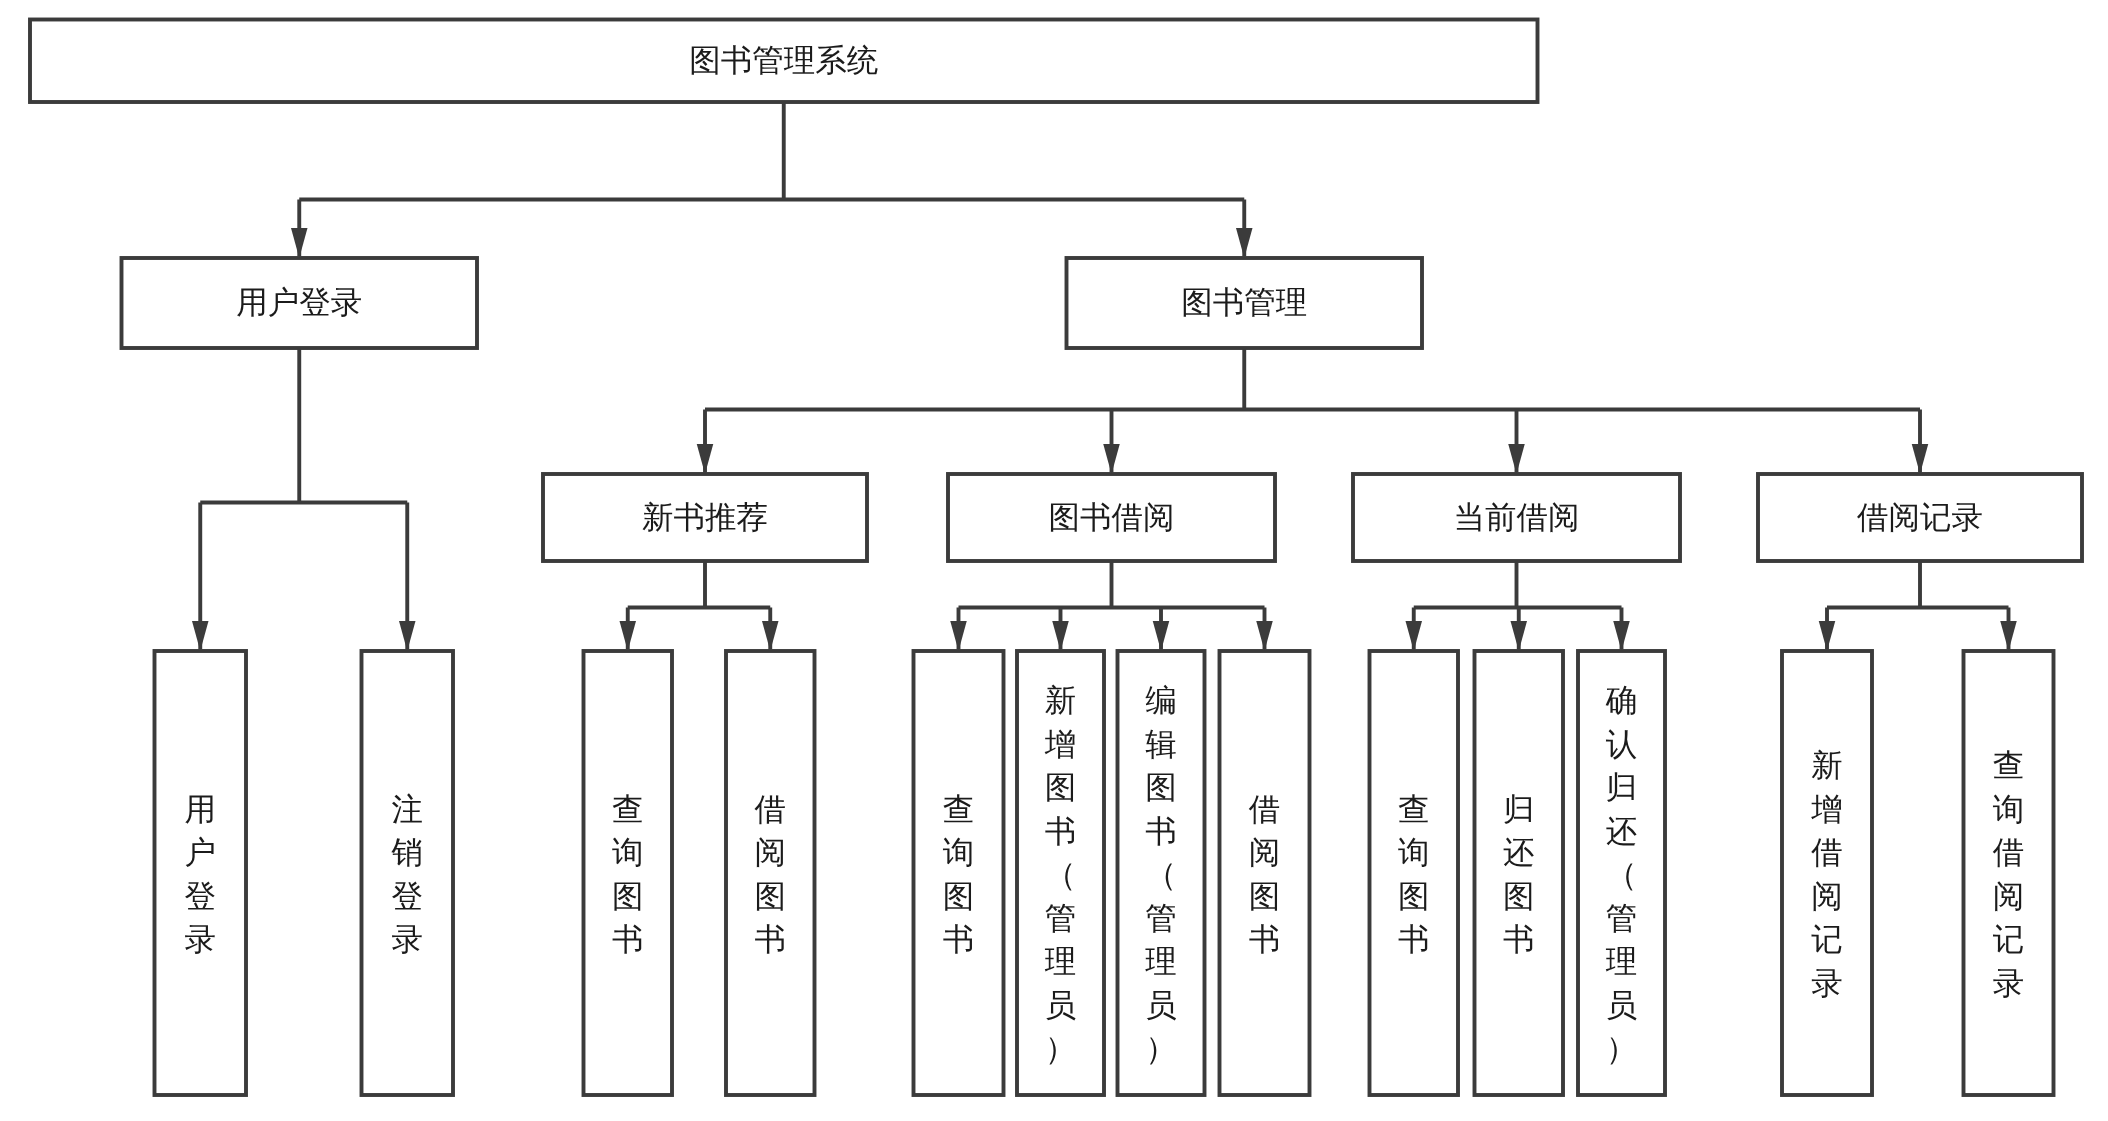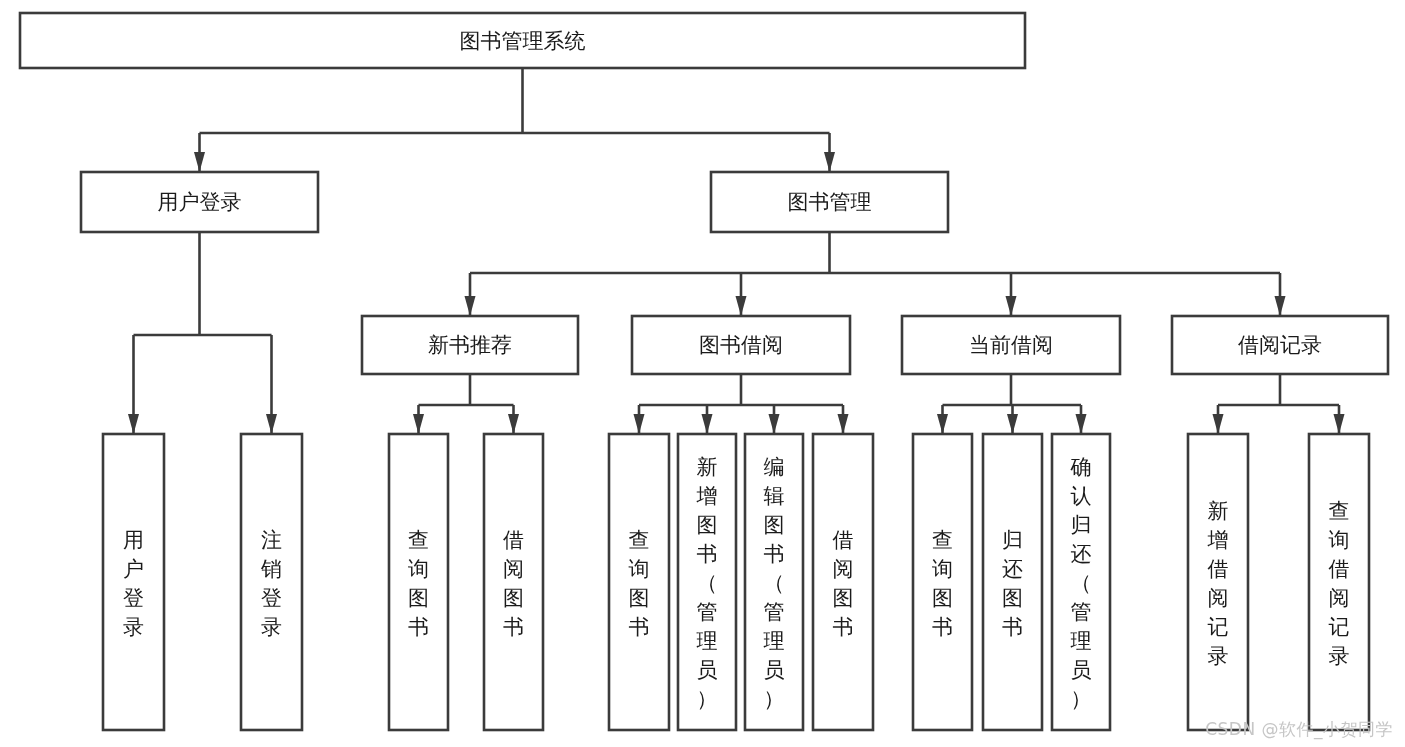--- a/index.html
+++ b/index.html
@@ -198,14 +198,13 @@
         <g>
           <rect x="1188" y="434" width="60" height="296" class="node-rect"></rect>
           <text x="1218" class="node-label-v"><tspan x="1218" y="517.62">新</tspan><tspan x="1218" y="546.62">增</tspan><tspan x="1218" y="575.62">借</tspan><tspan x="1218" y="604.62">阅</tspan><tspan x="1218" y="633.62">记</tspan><tspan x="1218" y="662.62">录</tspan></text>
         </g>
         <g>
           <rect x="1309" y="434" width="60" height="296" class="node-rect"></rect>
           <text x="1339" class="node-label-v"><tspan x="1339" y="517.62">查</tspan><tspan x="1339" y="546.62">询</tspan><tspan x="1339" y="575.62">借</tspan><tspan x="1339" y="604.62">阅</tspan><tspan x="1339" y="633.62">记</tspan><tspan x="1339" y="662.62">录</tspan></text>
         </g>
       </g>
   </svg>
-  <div class="watermark">CSDN @软件_小贺同学</div>
 </div>
 
 </body></html>

